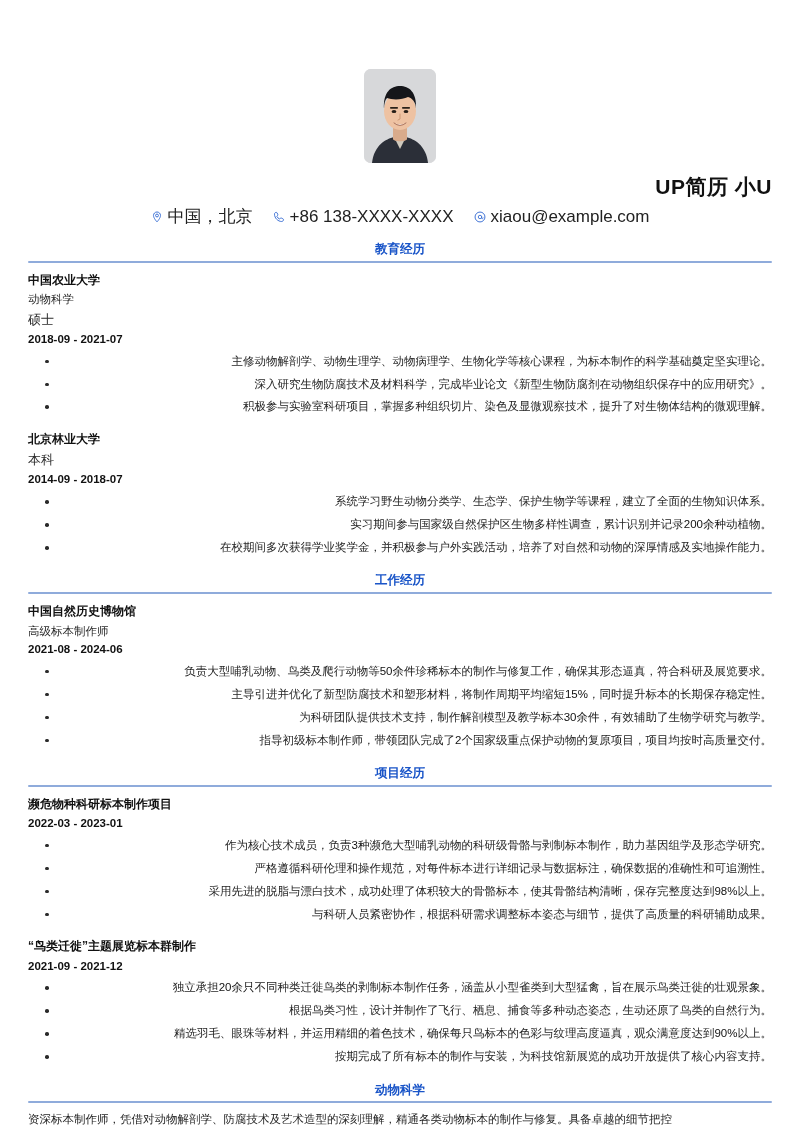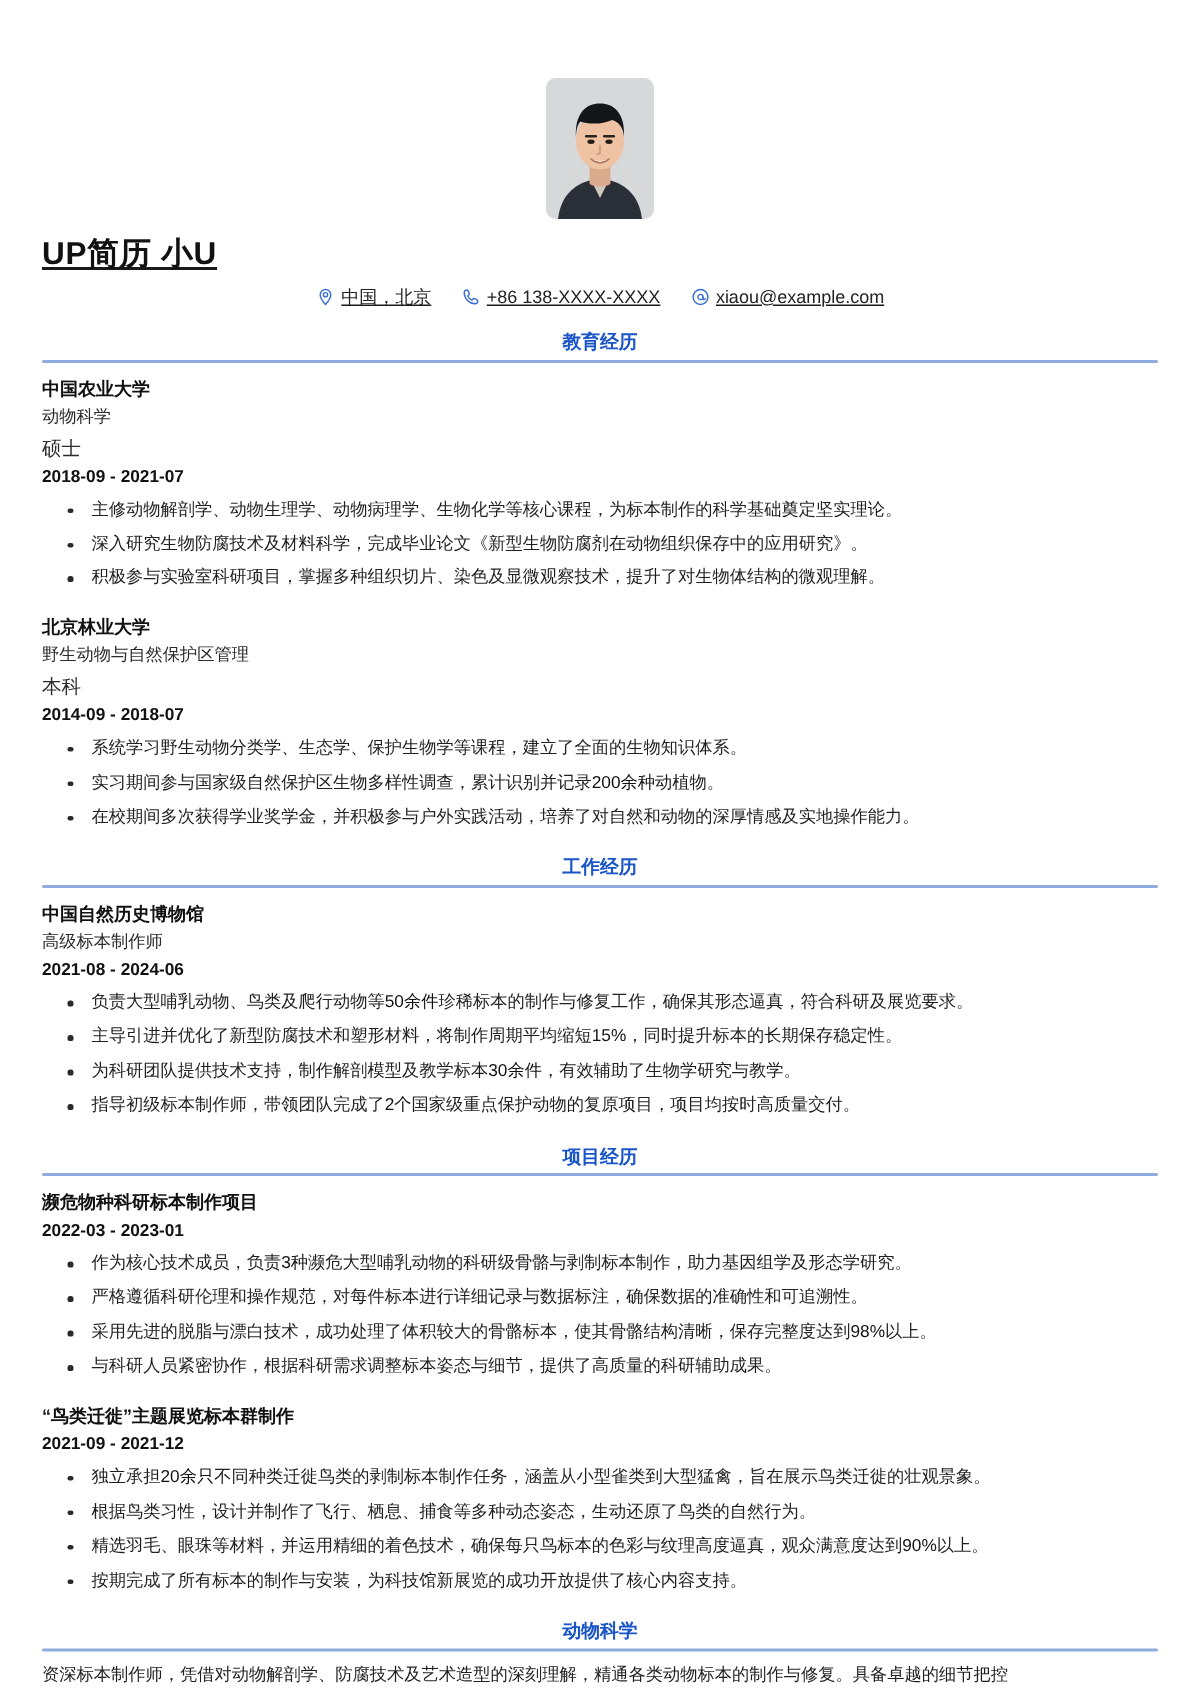--- a/index.html
+++ b/index.html
@@ -16,23 +16,22 @@
     width: 800px;
     height: 1130px;
     background: #ffffff;
     overflow: hidden;
     box-sizing: border-box;
     padding: 0 28px;
   }
 
   
   .header {
-    padding-top: 52px;
-    text-align: left;
-    text-decoration: underline;
+    padding-top: 69px;
+    text-align: right;
   }
   .avatar {
     width: 72px;
     height: 94px;
     margin: 0 auto;
     border-radius: 7px;
     overflow: hidden;
     background: #d9dadd;
     position: relative;
   }
@@ -46,21 +45,21 @@
     margin-top: 11px;
     line-height: 1.2;
   }
 
   .contact-row {
     margin-top: 9px;
     display: flex;
     justify-content: center;
     align-items: center;
     gap: 7px;
-    font-size: 12px;
+    font-size: 17px;
     color: #222222;
     line-height: 1;
   }
   .contact-item {
     display: inline-flex;
     align-items: center;
     gap: 4px;
     white-space: nowrap;
   }
   .contact-item .ci-ico {
@@ -126,20 +125,21 @@
     margin: 4px 0 0 0;
     padding: 0;
   }
   .bullets li {
     position: relative;
     padding-left: 33px;
     font-size: 11.5px;
     color: #1f1f1f;
     line-height: 1.52;
     margin-bottom: 5.5px;
+    text-align: right;
   }
   .bullets li::before {
     content: "";
     position: absolute;
     left: 17px;
     top: 7px;
     width: 3.5px;
     height: 3.5px;
     border-radius: 50%;
     background: #2a2a2a;
@@ -240,21 +240,20 @@
       <div class="entry-dates">2018-09 - 2021-07</div>
       <ul class="bullets">
           <li>主修动物解剖学、动物生理学、动物病理学、生物化学等核心课程，为标本制作的科学基础奠定坚实理论。</li>
           <li>深入研究生物防腐技术及材料科学，完成毕业论文《新型生物防腐剂在动物组织保存中的应用研究》。</li>
           <li>积极参与实验室科研项目，掌握多种组织切片、染色及显微观察技术，提升了对生物体结构的微观理解。</li>
         </ul>
     </div>
 
     <div class="entry">
       <div class="entry-org">北京林业大学</div>
-      <div class="entry-role">野生动物与自然保护区管理</div>
       <div class="entry-degree">本科</div>
       <div class="entry-dates">2014-09 - 2018-07</div>
       <ul class="bullets">
           <li>系统学习野生动物分类学、生态学、保护生物学等课程，建立了全面的生物知识体系。</li>
           <li>实习期间参与国家级自然保护区生物多样性调查，累计识别并记录<b>200余种</b>动植物。</li>
           <li>在校期间多次获得学业奖学金，并积极参与户外实践活动，培养了对自然和动物的深厚情感及实地操作能力。</li>
         </ul>
     </div>
   </div>
 

